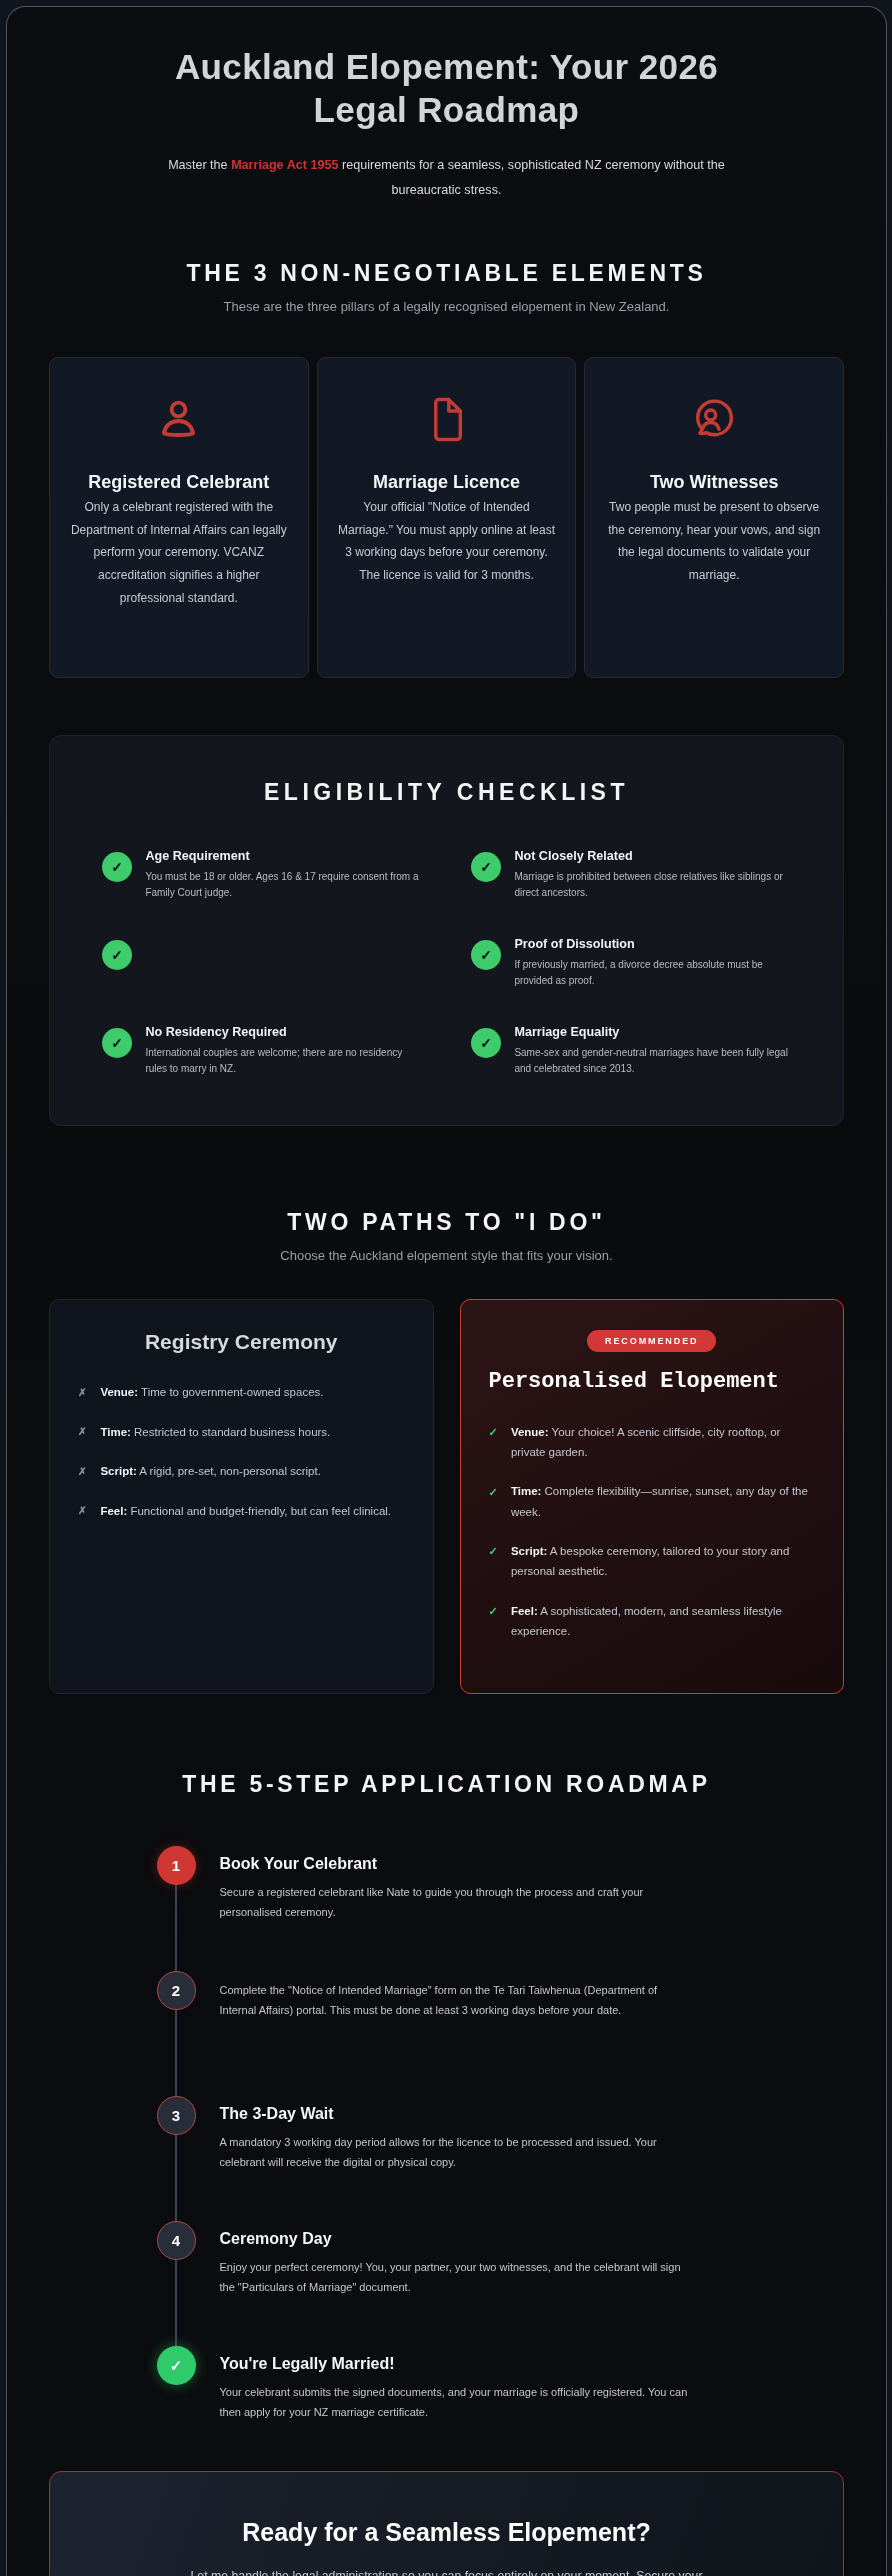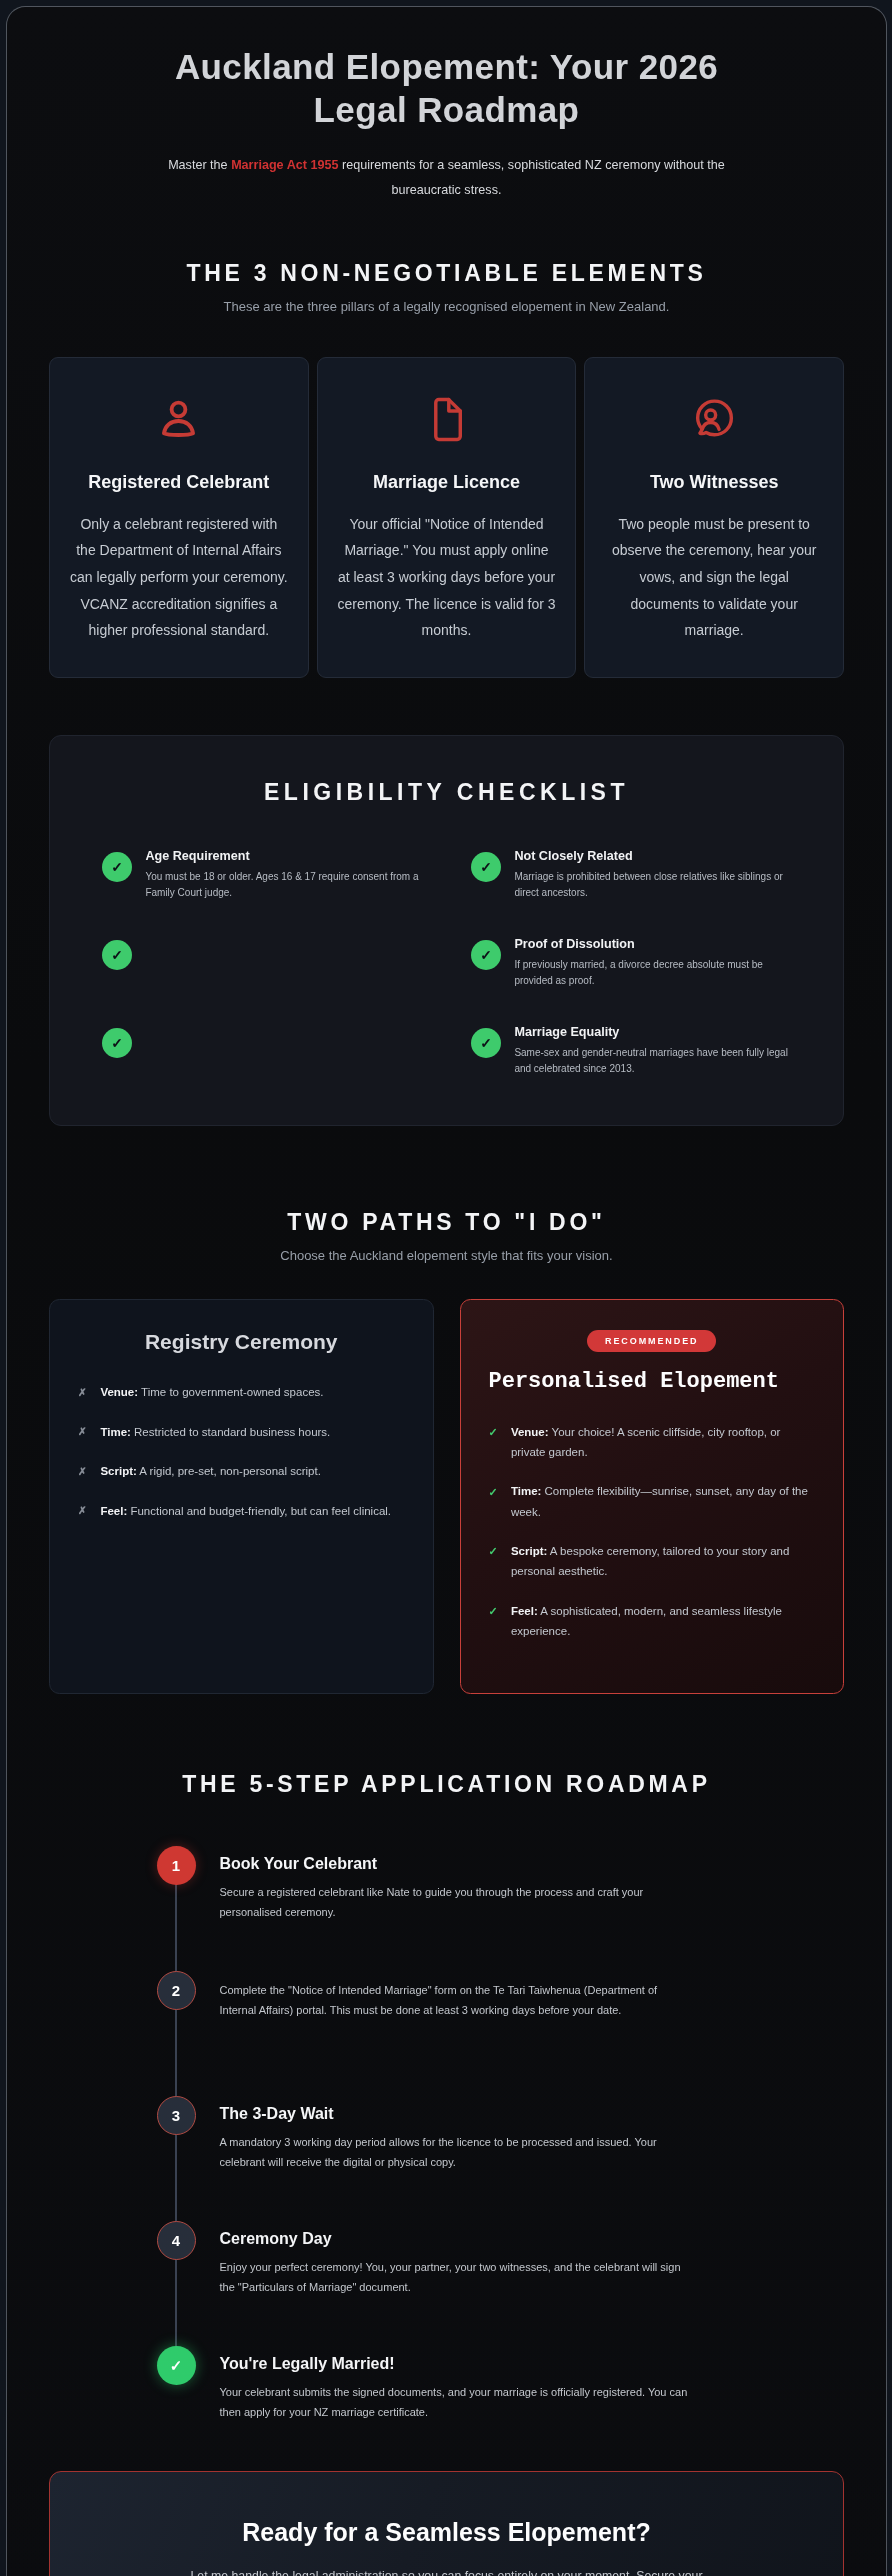--- a/index.html
+++ b/index.html
@@ -15,21 +15,21 @@
   .hero .sub .act{ color:#d03232; font-weight:bold; }
   
   .sec-head{ text-align:center; font-size:23px; font-weight:bold; color:#f3f4f6; letter-spacing:3.7px; }
   .sec-sub{ text-align:center; margin-top:12px; font-size:13px; color:#989fa9; }
   
   .elements{ margin-top:58px; }
   .cards3{ display:flex; gap:8px; padding:0 42px; margin-top:43px; }
   .card3{ flex:1; background:#131924; border:0.7px solid #242b38; border-radius:9px; padding:34px 19.3px 30px; text-align:center; min-height:321px; }
   .card3 .icn{ height:54px; display:flex; justify-content:center; align-items:center; }
   .card3 h3{ margin-top:25px; font-size:18px; line-height:1.3; color:#f5f6f8; }
-  .card3 p{ margin-top:16px; font-size:14px; line-height:1.9; color:#c7ccd3; }
+  .card3 p{ margin-top:1px; font-size:12px; line-height:1.9; color:#c7ccd3; }
   
   .elig{ margin:57px 42px 0; background:#14161d; border:0.7px solid #20242e; border-radius:12px; padding:43px 52px 48px; }
   .elig .sec-head{ letter-spacing:4.5px; }
   .elig-grid{ margin-top:43px; display:grid; grid-template-columns:1fr 1fr; column-gap:49px; row-gap:36px; }
   .elig-item{ display:flex; gap:13.4px; }
   .chk{ flex:none; width:30px; height:30px; border-radius:50%; background:#3ecb6c; color:#0d1117; display:grid; place-items:center; font-size:14px; font-weight:bold; margin-top:3px; }
   .elig-item h4{ font-size:12.6px; color:#f2f3f5; }
   .elig-item p{ margin-top:6px; font-size:10px; line-height:1.6; color:#b7bcc4; }
   
   .paths{ margin-top:83px; }
@@ -143,20 +143,24 @@
       <div class="elig-item">
         <span class="chk">✓</span>
         <div>
             <h4>Proof of Dissolution</h4>
         <p>If previously married, a divorce decree absolute must be provided as proof.</p>
           </div>
       </div>
 
       <div class="elig-item">
         <span class="chk">✓</span>
+        <div>
+            <h4>No Residency Required</h4>
+        <p>International couples are welcome; there are no residency rules to marry in NZ.</p>
+          </div>
       </div>
 
       <div class="elig-item">
         <span class="chk">✓</span>
         <div>
             <h4>Marriage Equality</h4>
         <p>Same-sex and gender-neutral marriages have been fully legal and celebrated since 2013.</p>
           </div>
       </div>
 

